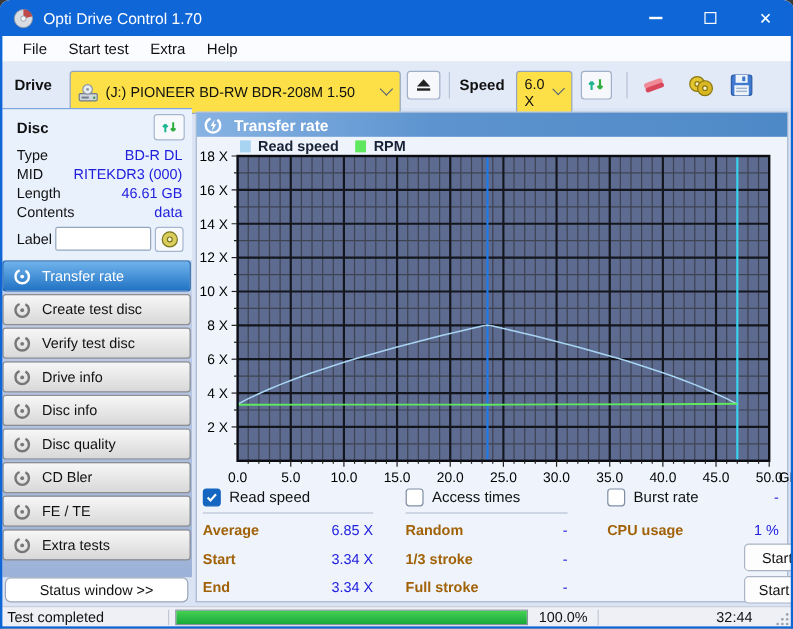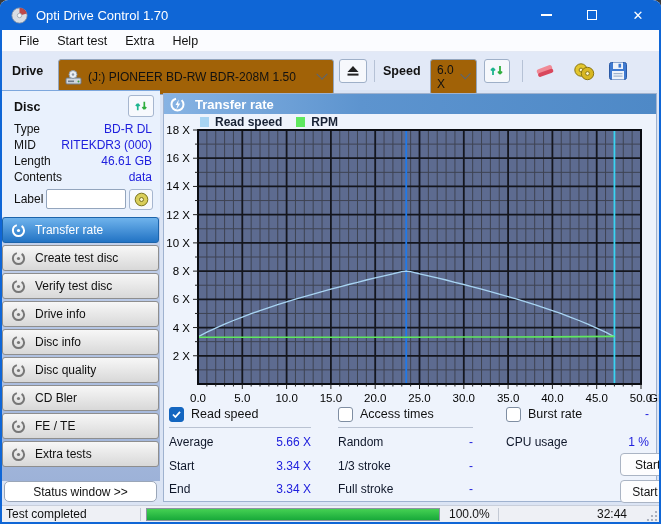--- a/index.html
+++ b/index.html
@@ -19,21 +19,21 @@
   .min-line { width:11px; height:1.4px; background:#fff; }
 
   
   .menubar { position:absolute; left:0; top:30px; width:661px; height:22px; background:#fbfcff;
              display:flex; align-items:center; padding-left:10px; gap:0; border-bottom:1px solid #e4e9f4; }
   .menu-item { font-size:12.5px; color:#111; padding:3px 9px; }
 
   
   .toolbar { position:absolute; left:0; top:52px; width:661px; height:38px; background:#e2e9f7; }
   .tb-label { position:absolute; font-size:12.5px; font-weight:bold; color:#111; top:12px; }
-  .combo { position:absolute; top:7px; height:36px; background:#a16207; border:1px solid #93a5bd; border-radius:3px;
+  .combo { position:absolute; top:7px; height:36px; background:#fde047; border:1px solid #93a5bd; border-radius:3px;
            display:flex; align-items:center; font-size:12px; color:#111; }
   .combo .chev { margin-left:auto; margin-right:7px; width:8px; height:8px; border-right:1.5px solid #5a6675; border-bottom:1.5px solid #5a6675; transform:rotate(45deg) translate(-2px,-2px); }
   .tbtn { position:absolute; top:7px; height:24px; background:#f6f8fc; border:1px solid #9fb0c8; border-radius:3px;
           display:flex; align-items:center; justify-content:center; }
   .flatbtn { position:absolute; top:6px; height:26px; width:28px; display:flex; align-items:center; justify-content:center; border-radius:3px; }
   .vsep { position:absolute; top:8px; width:1px; height:22px; background:#b6c2d6; }
 
   
   .disc-panel { position:absolute; left:2px; top:90px; width:158px; height:128px; background:#e9f1fd;
                 border-top:1px solid #7da7dd; border-bottom:1px solid #b7c6e0; }
@@ -68,21 +68,21 @@
   .legend { position:absolute; left:36px; top:21px; display:flex; align-items:center; gap:6px; font-size:12px; font-weight:bold; color:#182235; }
   .legend .sq { width:9px; height:10px; display:inline-block; }
 
   .chart-svg { position:absolute; left:0; top:32px; overflow:visible; }
 
   
   .bp-col { position:absolute; top:312px; }
   .bp-head { display:flex; align-items:center; gap:7px; font-size:12.5px; color:#111; height:16px; }
   .bp-underline { position:absolute; left:0; height:1px; background:#b9c2d2; top:21px; }
   .bp-row { position:absolute; left:0; display:flex; justify-content:space-between; font-size:12px; height:15px; align-items:center; }
-  .bp-row .lbl { color:#0f172a; }
+  .bp-row .lbl { color:#a16207;font-weight:bold; }
   .bp-row .val { color:#2020dd; }
   .chk { width:15px; height:15px; border-radius:3px; border:1px solid #7f8ea3; background:#fff; display:flex; align-items:center; justify-content:center; }
   .chk.checked { background:#1466c0; border-color:#1466c0; }
   .bp-btn { position:absolute; width:74px; height:23px; background:#fdfdfe; border:1px solid #aab4c4; border-radius:4px;
             display:flex; align-items:center; justify-content:center; font-size:12px; color:#111;margin-left:45px; }
   .bp-head-val { margin-left:auto; color:#2020dd; font-size:12px; }
 
   
   .statusbar { position:absolute; left:0; top:505px; width:661px; height:17px; background:#eef0f5;
                border-top:1px solid #c9cfdb; font-size:12px; color:#111; }
@@ -500,21 +500,21 @@
             <span class="chk checked">
               <svg width="11" height="11" viewBox="0 0 11 11">
                 <path d="M2 5.5 L4.4 8 L9 2.8" stroke="#fff" stroke-width="1.8" fill="none"></path>
               </svg>
             </span>
             <span>Read speed</span>
           </div>
           <div class="bp-underline" style="width: 142px;"></div>
           <div class="bp-row" style="top: 28px; width: 142px;">
             <span class="lbl">Average</span>
-            <span class="val">5.66 X</span>
+            <span class="val">6.85 X</span>
           </div>
           <div class="bp-row" style="top: 52px; width: 142px;">
             <span class="lbl">Start</span>
             <span class="val">3.34 X</span>
           </div>
           <div class="bp-row" style="top: 75px; width: 142px; gap: 32px;">
             <span class="lbl">End</span>
             <span class="val">3.34 X</span>
           </div>
         </div>

